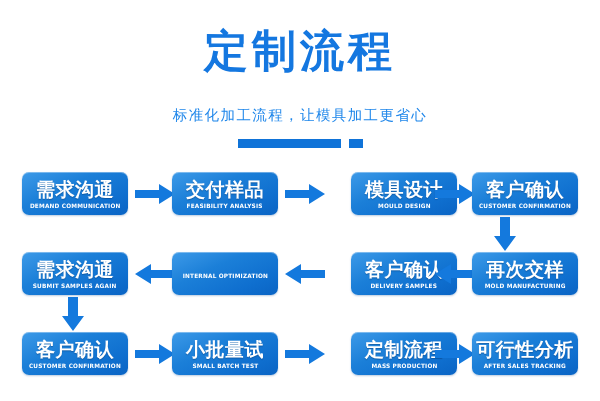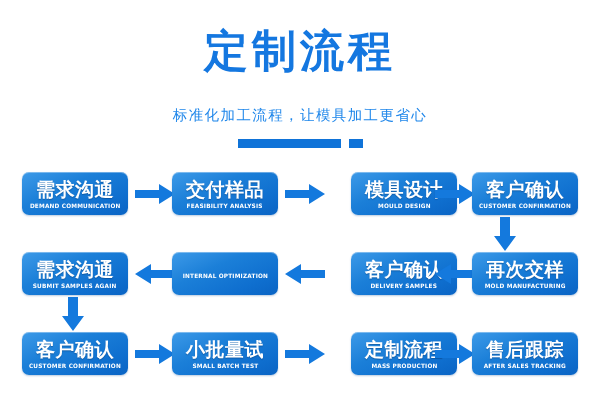--- a/index.html
+++ b/index.html
@@ -275,18 +275,18 @@
       <span class="step-en">MASS PRODUCTION</span>
     </div>
 
     <div class="h-arrow ha-3">
       <svg viewBox="0 0 40 20" xmlns="http://www.w3.org/2000/svg">
         <path d="M0 6 L24 6 L24 0 L40 10 L24 20 L24 14 L0 14 Z" fill="#1479dd"></path>
       </svg>
     </div>
 
     <div class="step-box col-4">
-      <span class="step-cn">售后跟踪</span>
+      <span class="step-cn">可行性分析</span>
       <span class="step-en">AFTER SALES TRACKING</span>
     </div>
   </div>
 
 </div>
 
 </body></html>

